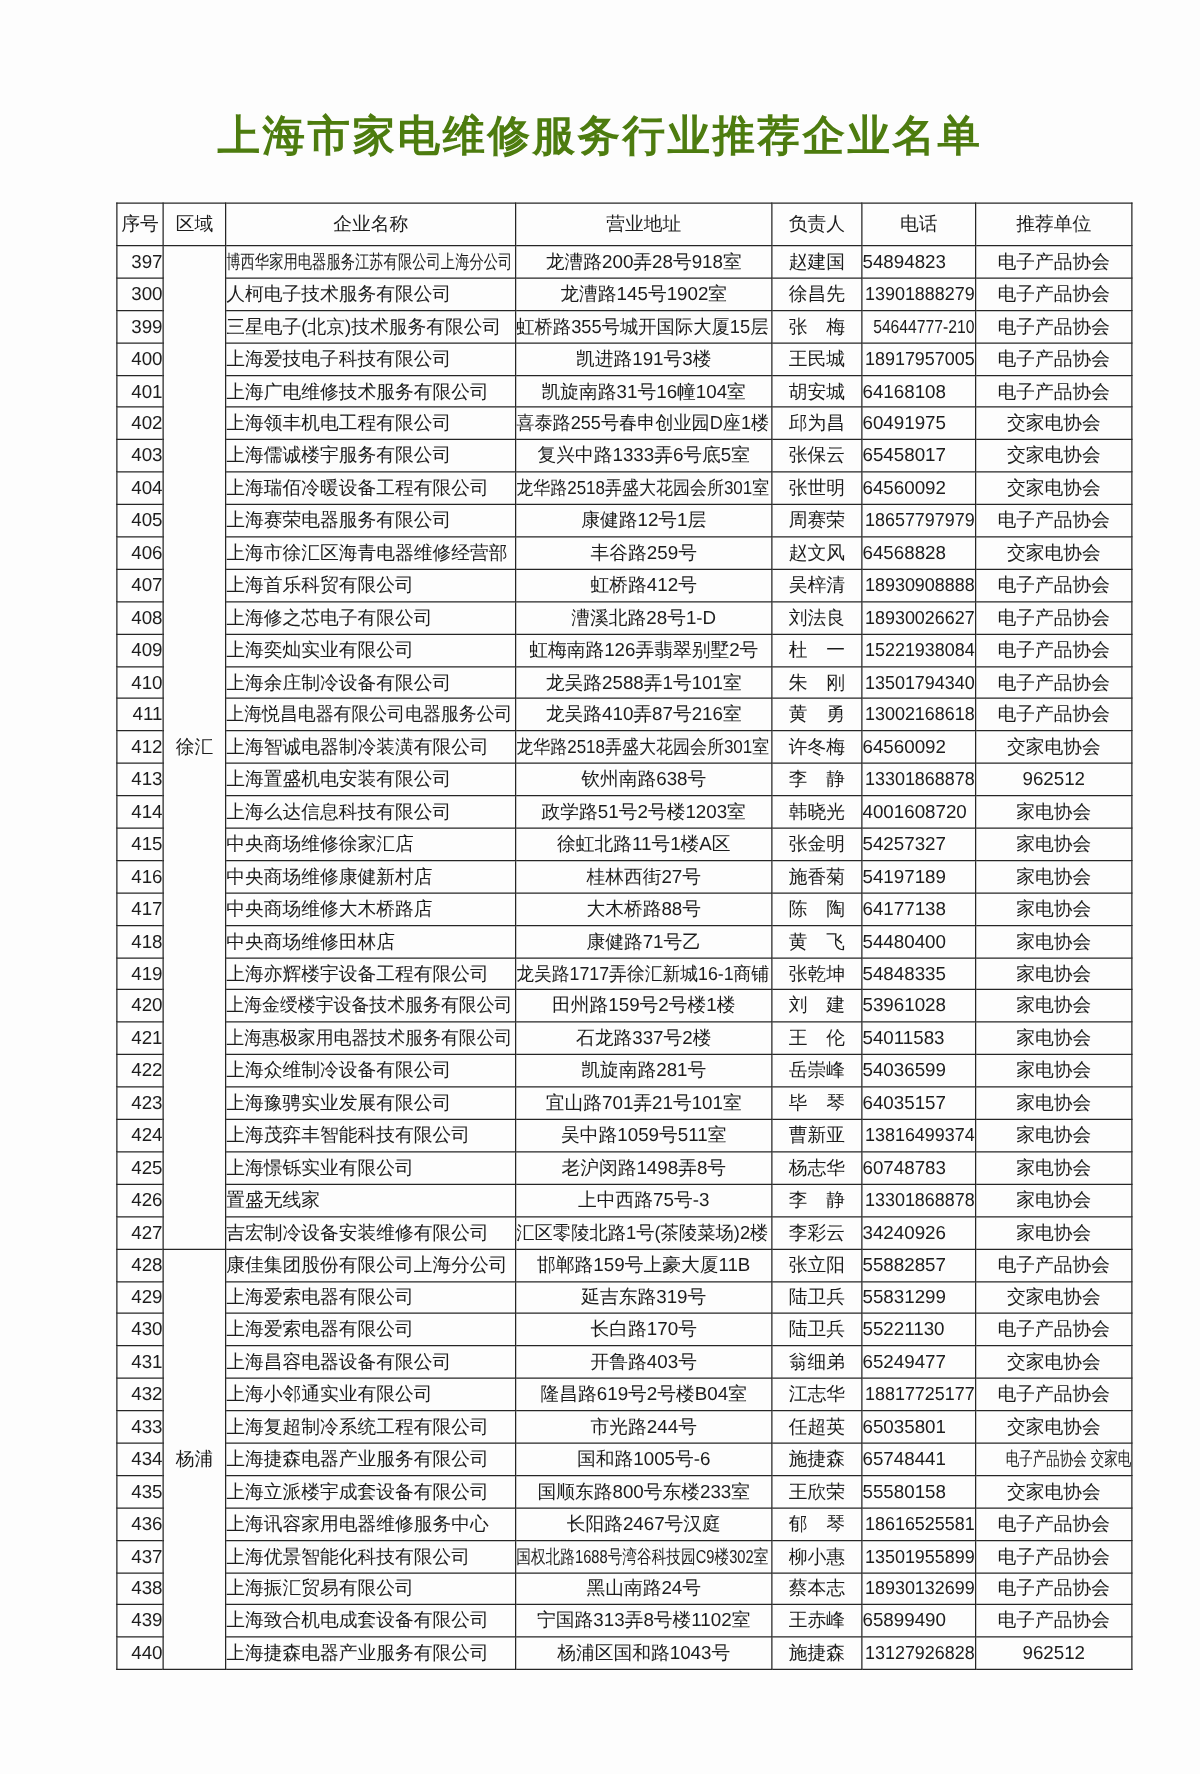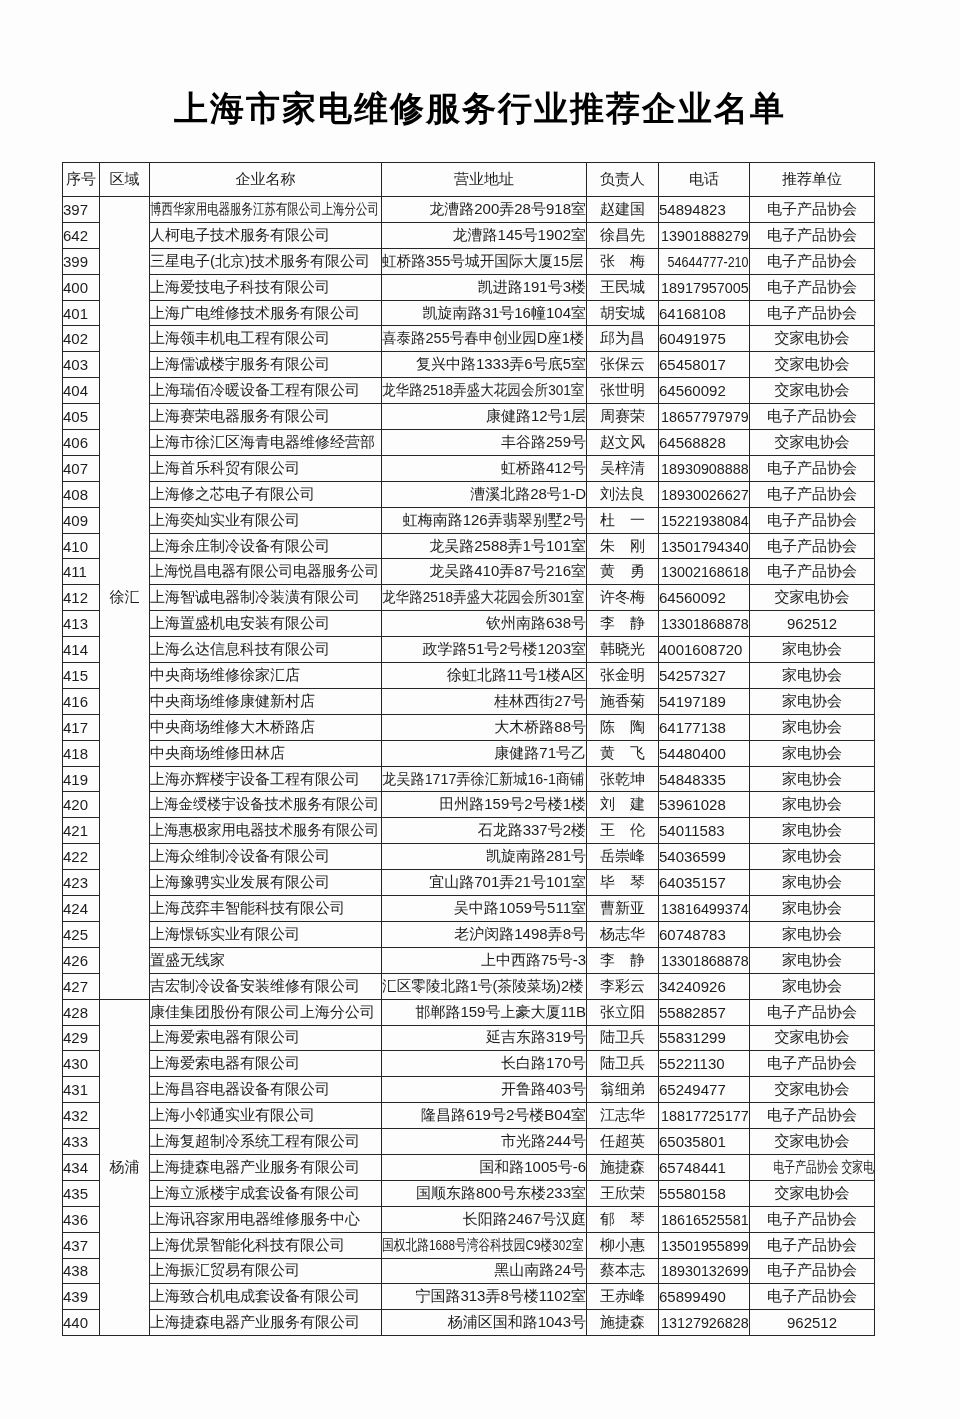--- a/index.html
+++ b/index.html
@@ -12,46 +12,46 @@
     overflow: hidden;
   }
   .page { position: absolute; inset: 0; }
   .title {
     position: absolute;
     top: 86px; left: 0; width: 100%;
     text-align: center;
     font-size: 34px;
     font-weight: 700;
     letter-spacing: 2px;
-    color: #000000;
+    color: #4d7c0f;
     white-space: nowrap;
   }
   table.doc {
     position: absolute;
-    left: 62px; top: 162px;
+    left: 93px; top: 162px;
     width: 812px;
     border-collapse: collapse;
     table-layout: fixed;
     border-radius: 31px;
   }
   table.doc th, table.doc td {
     border: 1.5px solid #262626;
     overflow: hidden;
     vertical-align: middle;
     font-size: 15px;
     color: #1c1c1c;
     padding: 0;
   }
   thead tr { height: 34px; }
   thead th { font-size: 16px; font-weight: 400; text-align: center; }
   tbody tr { height: 25.9px; }
-  td.c-no { text-align: left; }
+  td.c-no { text-align: right; }
   td.c-region { text-align: center; }
   td.c-company { text-align: left; padding: 0 3px 0 7px; margin-left: 41px; }
-  td.c-address { text-align: right; padding: 0 3px 0 7px; margin-top: 16px; }
+  td.c-address { text-align: center; padding: 0 3px 0 7px; margin-top: 16px; }
   td.c-person { text-align: center; padding: 0 2px 0 8px; }
   td.c-phone { text-align: left; padding: 0 1px; }
   td.c-recommender { text-align: center; padding: 0 1px; }
   .ct { display: inline-block; white-space: nowrap; }
 </style>
 </head>
 <body>
 
 <div class="page">
   <div class="title">上海市家电维修服务行业推荐企业名单</div>
@@ -81,21 +81,21 @@
         <tr>
           <td class="c-no"><span class="ct fit">397</span></td>
           <td class="c-region" rowspan="31">徐汇</td>
           <td class="c-company"><span class="ct fit" style="transform-origin: left center; transform: scaleX(0.763);">博西华家用电器服务江苏有限公司上海分公司</span></td>
           <td class="c-address"><span class="ct fit">龙漕路200弄28号918室</span></td>
           <td class="c-person"><span class="ct fit">赵建国</span></td>
           <td class="c-phone"><span class="ct fit">54894823</span></td>
           <td class="c-recommender"><span class="ct fit">电子产品协会</span></td>
         </tr>
         <tr>
-          <td class="c-no"><span class="ct fit">642</span></td>
+          <td class="c-no"><span class="ct fit">300</span></td>
           <td class="c-company"><span class="ct fit">人柯电子技术服务有限公司</span></td>
           <td class="c-address"><span class="ct fit">龙漕路145号1902室</span></td>
           <td class="c-person"><span class="ct fit">徐昌先</span></td>
           <td class="c-phone"><span class="ct fit" style="transform-origin: center center; transform: scaleX(0.957);">13901888279</span></td>
           <td class="c-recommender"><span class="ct fit">电子产品协会</span></td>
         </tr>
         <tr>
           <td class="c-no"><span class="ct fit">399</span></td>
           <td class="c-company"><span class="ct fit">三星电子(北京)技术服务有限公司</span></td>
           <td class="c-address"><span class="ct fit" style="transform-origin: left center; transform: scaleX(0.976);">虹桥路355号城开国际大厦15层</span></td>

